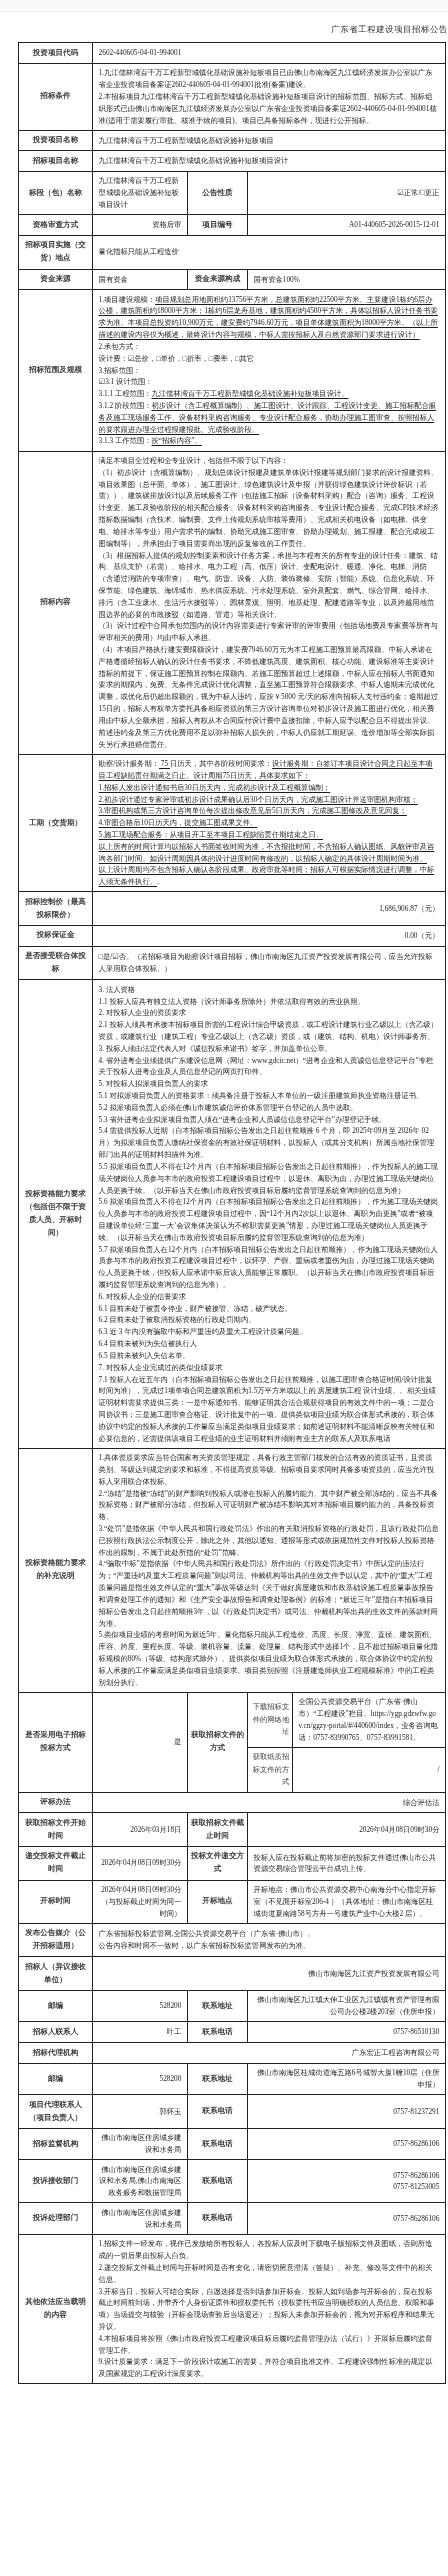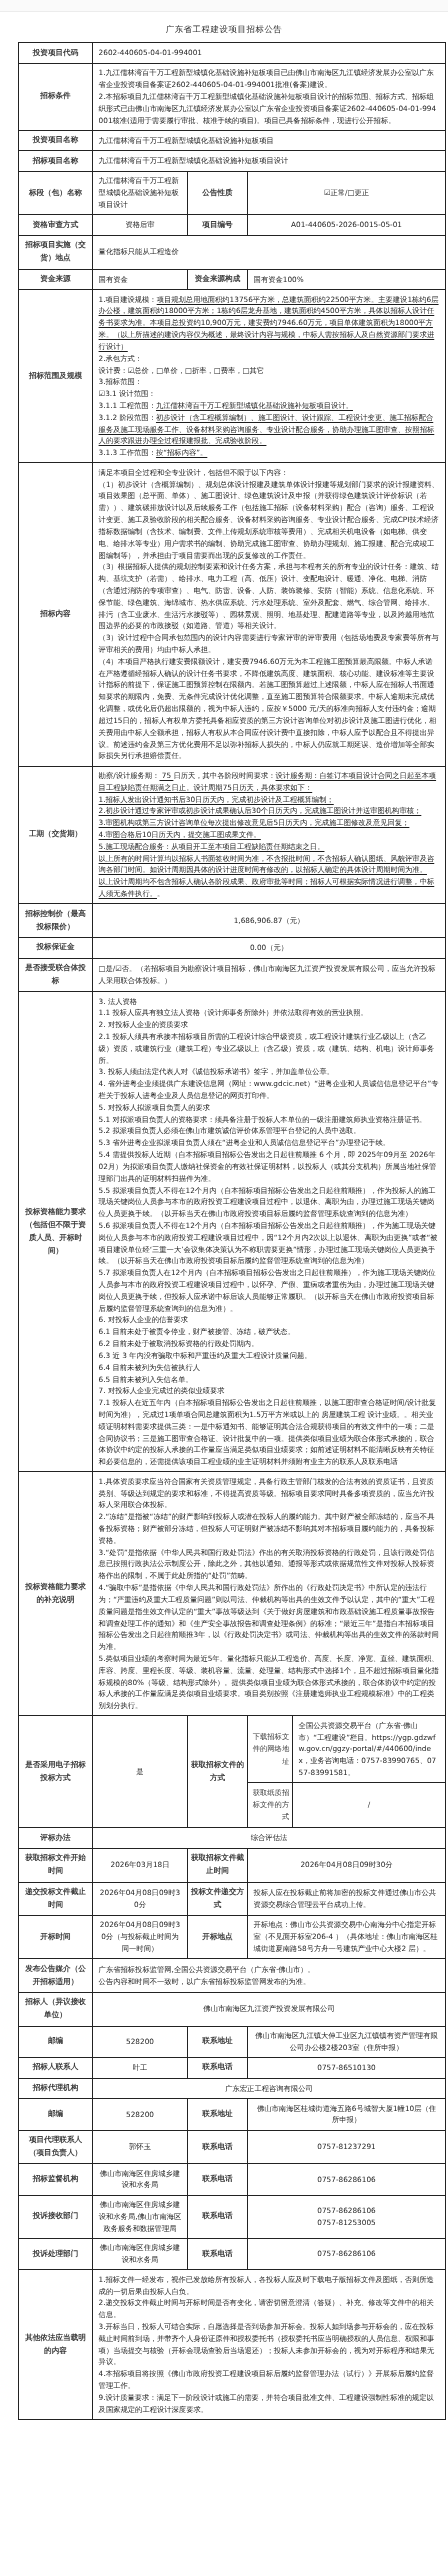--- a/index.html
+++ b/index.html
@@ -1,23 +1,23 @@
 <!DOCTYPE html>
 <html style="font-size:9px"><head>
 <meta charset="utf-8">
 <style>
   html,body{margin:0;padding:0;background:#fff;}
   body{width:448px;font-family:"DejaVu Sans","Liberation Sans",sans-serif;color:#1c1c1c;}
   .top-strip{height:11.2px;background:#fafafa;border-bottom:0.6px solid #ececec;}
-  .page-title{font-size:8.4px;font-weight:400;color:#2a2a2a;text-align:center;margin:12.3px 0 6.7px 0;letter-spacing:0.6px;}
-  table.announce{border-collapse:collapse;table-layout:fixed;width:428px;margin:0 0 8px 18px;border:1.1px solid #222;}
+  .page-title{font-size:8.4px;font-weight:400;color:#2a2a2a;text-align:right;margin:12.3px 0 6.7px 0;letter-spacing:0.6px;}
+  table.announce{border-collapse:collapse;table-layout:fixed;width:428px;margin:0 0 8px 18px;border:1.1px solid #222;font-family:Liberation Serif, serif;}
   td{border:0.6px solid #222;padding:3.4px 5.6px;font-size:7.3px;line-height:1.62;vertical-align:middle;word-break:break-all;overflow-wrap:break-word;}
   td.lbl{font-weight:700;color:#3d3d3d;text-align:center;padding:3.4px 2.8px;font-size:7.6px;line-height:1.7;}
   td.sub{font-weight:400;color:#3d3d3d;text-align:right;padding:3.4px 2.8px;line-height:1.7;}
-  td.center{text-align:center;}
+  td.center{text-align:right;}
   td .para{margin:0;}
   .u{text-decoration:underline;text-underline-offset:1.7px;}
 </style>
 </head>
 <body>
 
 <div class="top-strip"></div>
 
 <h1 class="page-title">广东省工程建设项目招标公告</h1>
 
@@ -52,21 +52,21 @@
       <tr>
         <td class="lbl">标段（包）名称</td>
         <td class="val">九江儒林湾百千万工程新型城镇化基础设施补短板项目设计</td>
         <td class="lbl">公告性质</td>
         <td class="val center" colspan="2">☑正常/□更正</td>
       </tr>
       <tr>
         <td class="lbl">资格审查方式</td>
         <td class="val center">资格后审</td>
         <td class="lbl">项目编号</td>
-        <td class="val center" colspan="2">A01-440605-2026-0015-05-01</td>
+        <td class="val center" colspan="2">A01-440605-2026-0015-12-01</td>
       </tr>
       <tr>
         <td class="lbl">招标项目实施（交货）地点</td>
         <td class="val" colspan="4">量化指标只能从工程造价</td>
       </tr>
       <tr>
         <td class="lbl">资金来源</td>
         <td class="val">国有资金</td>
         <td class="lbl">资金来源构成</td>
         <td class="val" colspan="2">国有资金100%</td>

